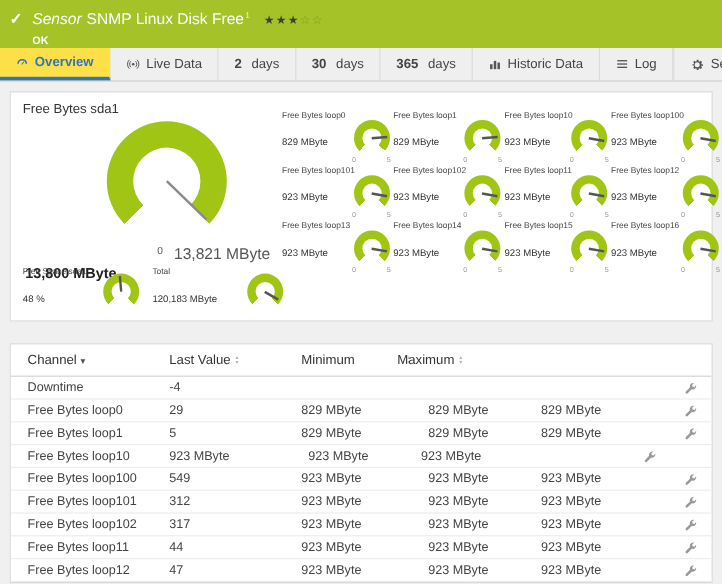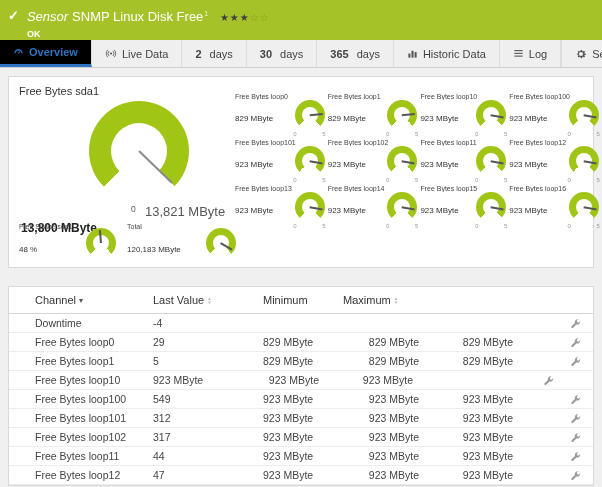--- a/index.html
+++ b/index.html
@@ -15,21 +15,21 @@
   .t-sup  { font-size:7px; vertical-align:super; color:#eef3d2; margin-left:1px; }
   .stars  { margin-left:8px; font-size:10px; letter-spacing:1px; cursor:pointer; }
   .stars .filled { color:#3e3e3e; }
   .stars .empty  { color:#7d9a14; }
   .status { color:#fff; font-size:9px; font-weight:bold; margin-top:4px; }
 
   
   .tabs { display:flex; height:28px; background:#efefef; border-bottom:1px solid #d0d0d0; }
   .tab  { display:flex; align-items:center; gap:5px; padding:0 13px; font-size:11px;
           color:#444; border-right:1px solid #dcdcdc; cursor:pointer; white-space:nowrap; }
-  .tab.active { background:#000000; color:#2e74c0; font-weight:bold;
+  .tab.active { background:#fde047; color:#2e74c0; font-weight:bold;
                 border-bottom:3px solid #2e74c0; }
   .tab .num { font-weight:bold; margin-right:3px; }
   .tab-settings { margin-left:auto; border-left:1px solid #dcdcdc; }
   .ticon { display:inline-flex; align-items:center; color:#555; }
   .tab.active .ticon { color:#2e74c0; }
 
   
   .panel { background:#fff; border:1px solid #d9d9d9; }
   .gauges-panel { margin:8px; height:192px; position:relative; }
   .table-panel  { margin:18px 8px 0; height:200px; overflow:hidden; }
@@ -65,21 +65,21 @@
   .sum-cell.wide { width:112px; }
   .sum-title { font-size:7px; color:#444; white-space:nowrap; }
   .sum-gauge { position:absolute; right:3px; top:5px; width:30px; height:30px; }
   .sum-gauge .hole   { width:16px; height:16px; margin:-8px 0 0 -8px; }
   .sum-gauge .needle { width:1.5px; height:13px; margin:-13px 0 0 -1px; background:#555; }
   .sum-value { position:absolute; left:0; top:22px; font-size:8px; color:#333; }
 
   
   .trow { display:grid; grid-template-columns:118px 110px 80px 100px 100px 1fr 34px;
           align-items:center; height:19px; border-bottom:1px solid #ededed;
-          padding-left:26px; font-size:10.5px; color:#444; }
+          padding-left:14px; font-size:10.5px; color:#444; }
   .thead { height:27px; border-bottom:1px solid #d5d5d5; font-size:11px; color:#333; }
   .c-min { text-align:right; padding-right:24px;gap:40px; }
   .c-max { text-align:right; padding-right:30px; }
   .thead .c-min, .thead .c-max { text-align:left; padding-right:0; }
   .c-tools { display:flex; justify-content:flex-end; padding-right:12px; }
   .hcell { display:flex; align-items:center; cursor:pointer; }
   .sort-active { font-size:8px; color:#555; margin-left:3px; }
   .sortboth { display:inline-flex; flex-direction:column; font-size:5px; line-height:4px;
               color:#b5b5b5; margin-left:4px; }
   .wrench { display:inline-flex; cursor:pointer; color:#9a9a9a; }

